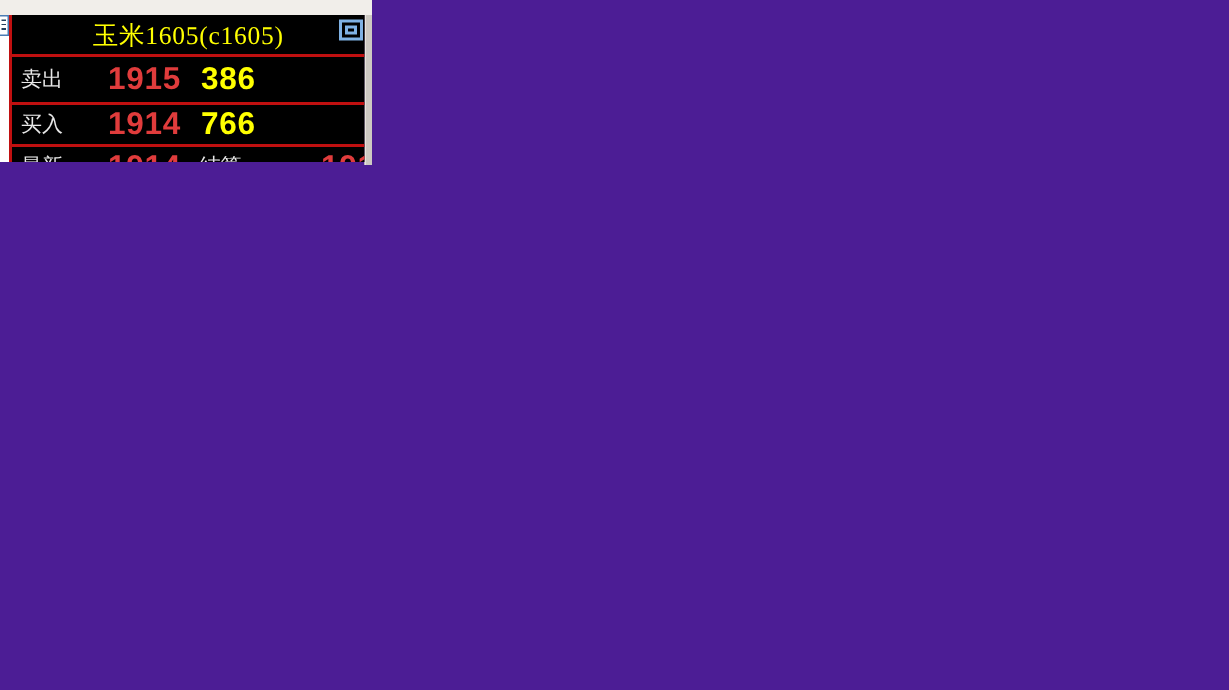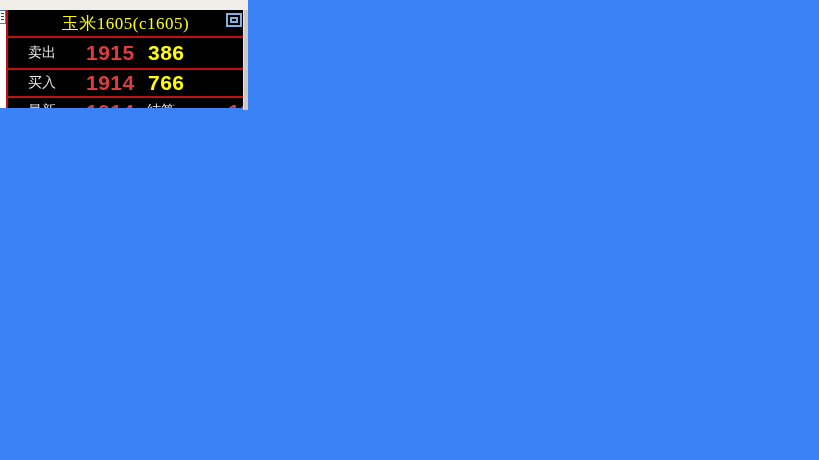--- a/index.html
+++ b/index.html
@@ -1,19 +1,19 @@
 <!DOCTYPE html>
 <html><head>
 <meta charset="utf-8">
 <style>
   * { margin:0; padding:0; box-sizing:border-box; }
   html,body { width:819px; height:460px; background:#ffffff; overflow:hidden;
               font-family:"Liberation Sans","DejaVu Sans",sans-serif; }
 
-  .screen { position:relative; width:819px; height:460px; background:#3b82f6; }
+  .screen { position:relative; width:819px; height:460px; background:#4c1d95; }
 
   
   .top-band { position:absolute; left:0; top:0; width:248px; height:10px; background:#f1eeea; }
 
   
   .right-strip { position:absolute; left:243px; top:10px; width:5px; height:100px;
                  background:#cdc9c2; border-left:1px solid #e8e4dd; }
 
   
   .left-gutter { position:absolute; left:0; top:10px; width:6px; height:98px; background:#ffffff; }
@@ -37,21 +37,21 @@
                 font-family:"Liberation Serif","DejaVu Serif",serif; }
 
   
   .max-icon { position:absolute; right:1px; top:3px; width:16px; height:14px;
               border:2px solid #7fb1e3; display:flex; align-items:center; justify-content:center; }
   .max-icon .inner { width:8px; height:6px; border:2px solid #7fb1e3; }
 
   .sep { position:absolute; left:0; width:235px; height:2px; background:#c01010; }
   .sep1 { top:26px; } .sep2 { top:58px; } .sep3 { top:86px; }
 
-  .row { position:absolute; left:16px; width:235px; height:30px; }
+  .row { position:absolute; left:2px; width:235px; height:30px; }
   .row1 { top:28px; } .row2 { top:60px; height:26px; } .row3 { top:88px; height:30px; }
 
   .cell-label { position:absolute; left:4px; top:50%; transform:translateY(-50%);
                 color:#e8e8e8; font-size:14px; }
   .row3 .cell-label { top:4px; transform:none; }
   .cell-label2 { position:absolute; left:123px; top:4px; color:#e8e8e8; font-size:14px; }
 
   .cell-price { position:absolute; left:62px; top:50%; transform:translateY(-50%);
                 color:#e03c3c; font-size:21px; font-weight:bold; letter-spacing:0.5px; }
   .row3 .cell-price { top:2px; transform:none; }

